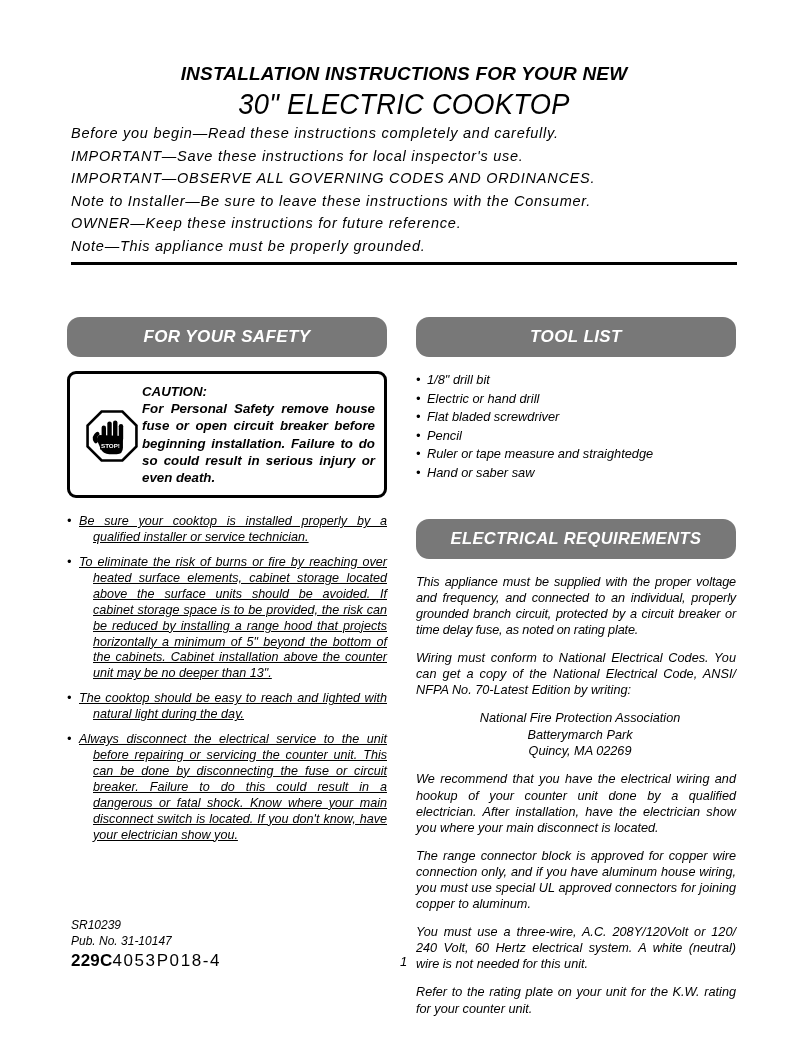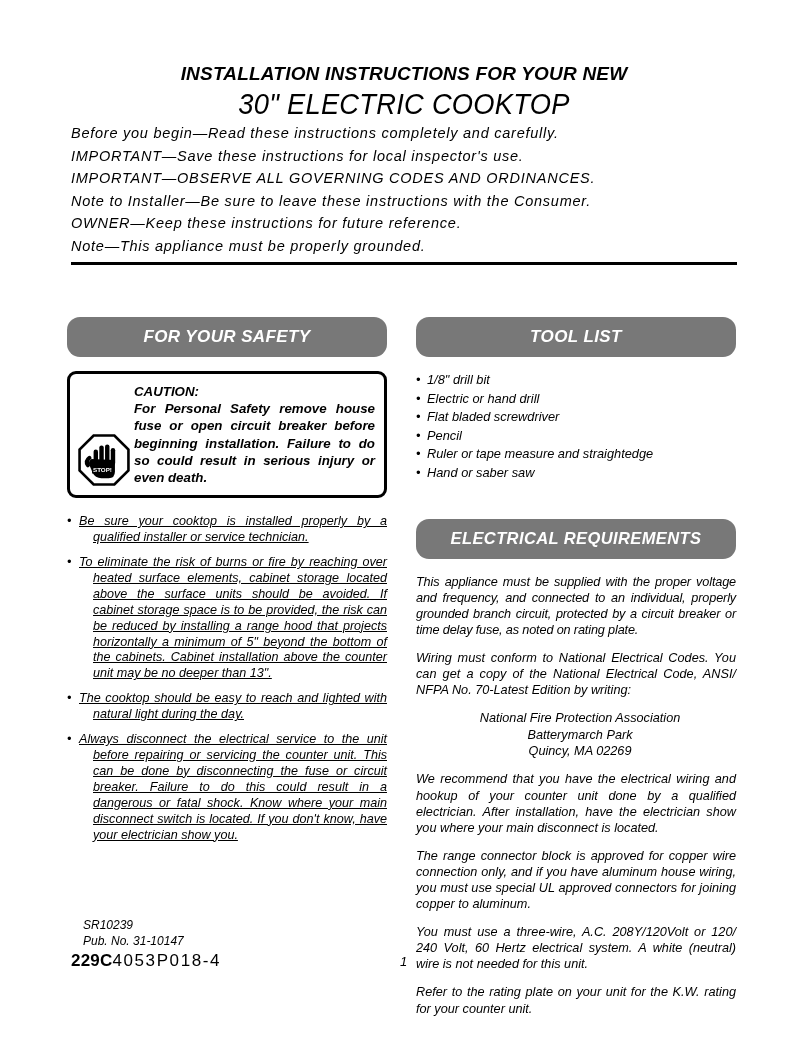--- a/index.html
+++ b/index.html
@@ -108,23 +108,23 @@
   }
   .banner-text.small {
     font-size: 16.5px;
   }
 
   
   .caution-box {
     margin-top: 14px;
     border: 3px solid #000000;
     border-radius: 9px;
-    padding: 8px 9px 9px 8px;
+    padding: 8px 9px 9px 16px;
     display: flex;
-    align-items: flex-end;
+    align-items: center;
     box-sizing: border-box;
   }
   .stop-icon {
     flex: 0 0 auto;
     width: 52px;
     height: 52px;
     margin-top: 4px;
     margin-right: 4px;
   }
   .caution-text {
@@ -217,21 +217,20 @@
   .footer {
     position: absolute;
     left: 71px;
     top: 918px;
     width: 666px;
   }
   .footer-line {
     font-size: 12px;
     font-style: italic;
     line-height: 15.5px;
-    margin-left: 12px;
   }
   .footer-partrow {
     position: relative;
     margin-top: 2px;
     height: 22px;
   }
   .part-no {
     position: absolute;
     left: 0;
     top: 0;

